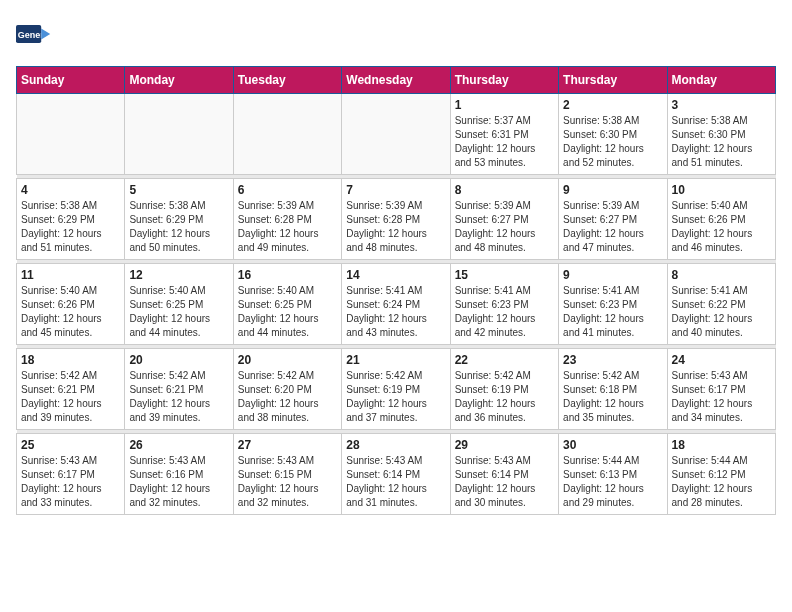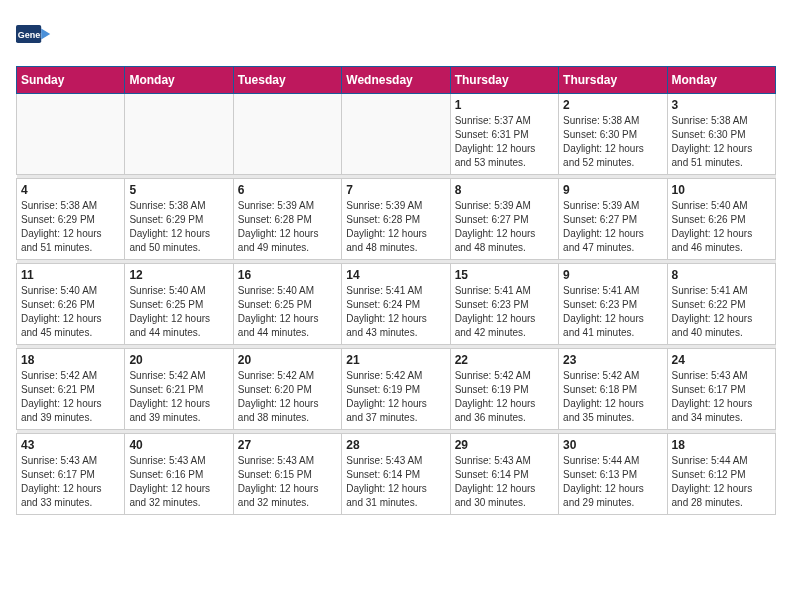--- a/index.html
+++ b/index.html
@@ -326,28 +326,28 @@
         <td></td>
         <td></td>
         <td></td>
         <td></td>
         <td></td>
         <td></td>
         <td></td>
       </tr>
       <tr>
         <td>
-          <span class="day-number">43</span>
+          <span class="day-number">25</span>
           <div class="day-info" style="white-space: pre-line;">Sunrise: 5:43 AM
 Sunset: 6:17 PM
 Daylight: 12 hours
 and 33 minutes.</div>
         </td>
         <td>
-          <span class="day-number">40</span>
+          <span class="day-number">26</span>
           <div class="day-info" style="white-space: pre-line;">Sunrise: 5:43 AM
 Sunset: 6:16 PM
 Daylight: 12 hours
 and 32 minutes.</div>
         </td>
         <td>
           <span class="day-number">27</span>
           <div class="day-info" style="white-space: pre-line;">Sunrise: 5:43 AM
 Sunset: 6:15 PM
 Daylight: 12 hours

